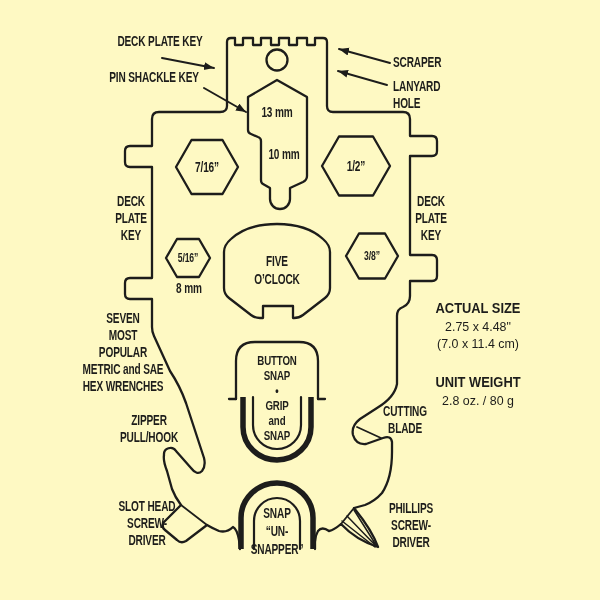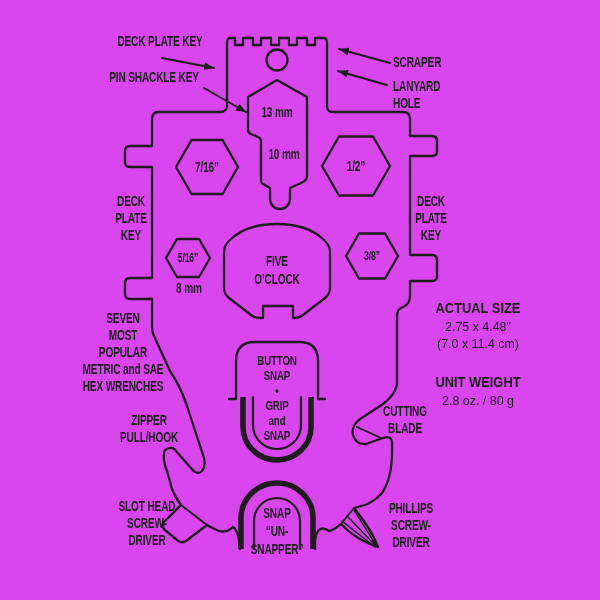--- a/index.html
+++ b/index.html
@@ -14,21 +14,21 @@
   .lbl.btn{font-size:13.5px;line-height:1.11;}
   .lbl.unsnap{line-height:1.28;}
   .spec{position:absolute;text-align:center;transform:scaleX(.92);transform-origin:center top;}
   .spec-title{font-weight:bold;font-size:14px;line-height:17.5px;}
   .spec-val{font-weight:normal;font-size:13.5px;line-height:17.5px;}
   svg *{vector-effect:non-scaling-stroke;}
 </style>
 </head>
 <body>
 
-<div id="stage" style="background: #d946ef; color: rgb(29, 29, 27);">
+<div id="stage" style="background: #fef9c3; color: rgb(29, 29, 27);">
 
   <svg id="art" width="600" height="600" viewBox="0 0 600 600" fill="none" stroke="#1d1d1b" stroke-width="2.3" stroke-linejoin="round" stroke-linecap="round">
 
     <path d="
       M 227,52
       L 227,42 Q 227,38 231,38
       L 235,38 L 235,45 L 243,45 L 243,38
       L 253,38 L 253,45 L 261,45 L 261,38
       L 271,38 L 271,45 L 279,45 L 279,38
       L 289,38 L 289,45 L 297,45 L 297,38

